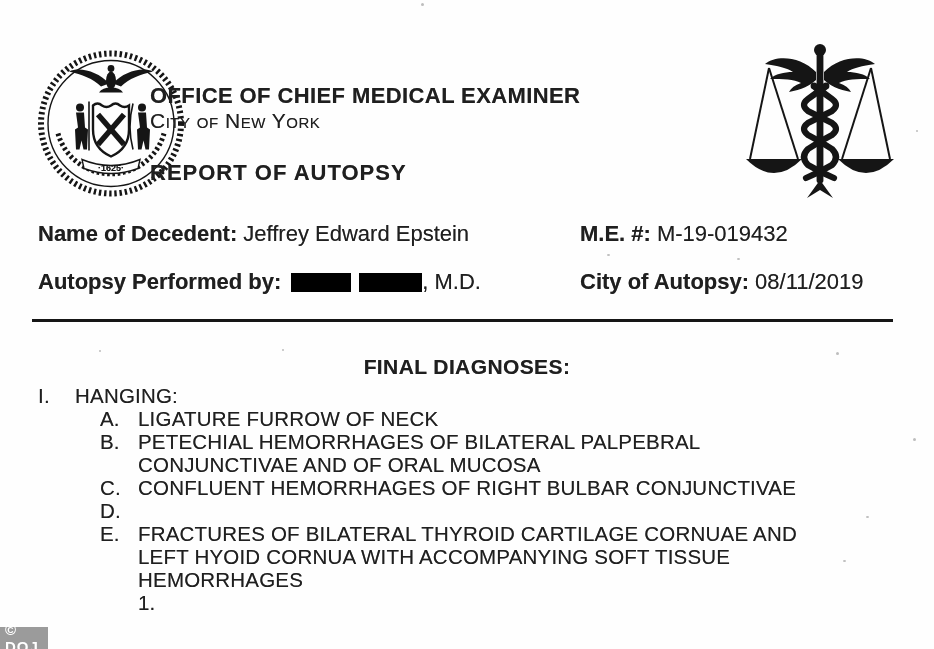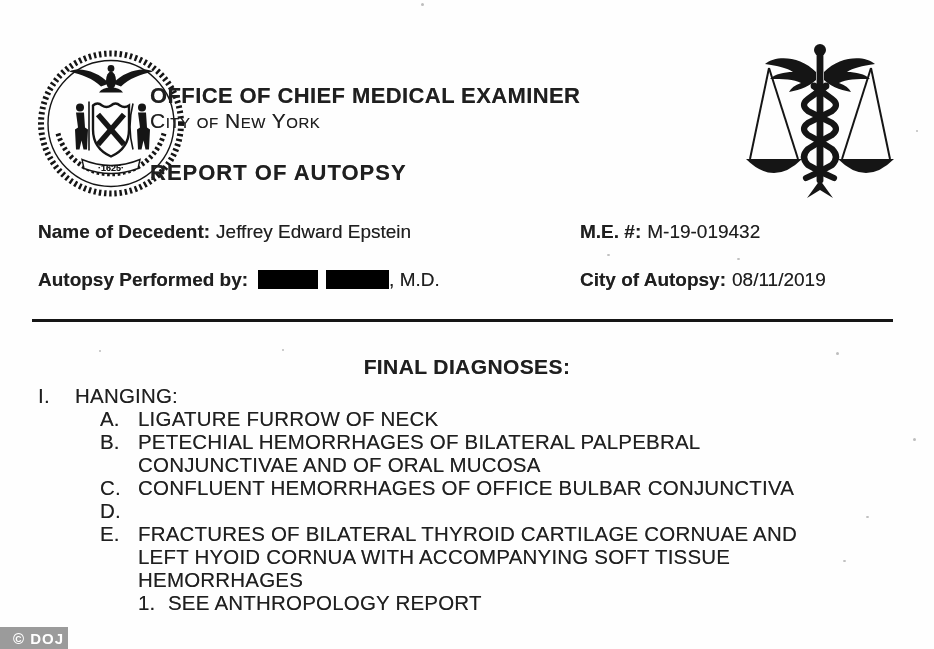--- a/index.html
+++ b/index.html
@@ -7,42 +7,42 @@
     position:relative;width:934px;height:649px;background:#fefefe;overflow:hidden;
     font-family:"Liberation Sans",sans-serif;color:#1f1f1f;
     text-shadow:0 0 .5px rgba(25,25,25,.55);
   }
   .seal{position:absolute;left:36px;top:44px;width:150px;height:158px;}
   .emblem{position:absolute;left:742px;top:40px;width:156px;height:162px;}
   .header-text{position:absolute;left:150px;top:82px;width:600px;text-align:left;}
   .office-line{font-size:22px;font-weight:bold;letter-spacing:.4px;line-height:27px;}
   .city-line{font-size:21px;font-variant:small-caps;letter-spacing:.5px;line-height:24px;}
   .report-line{font-size:22px;font-weight:bold;letter-spacing:1px;margin-top:27px;}
-  .info{position:absolute;left:38px;top:221px;right:30px;font-size:19px;}
+  .info{position:absolute;left:38px;top:221px;right:30px;font-size:22px;}
   .info-row{position:relative;height:24px;margin-bottom:24px;white-space:nowrap;}
   .info-right{position:absolute;left:542px;top:0;}
   .lbl{font-weight:bold;}
   .val{margin-left:6px;}
   .redaction{display:inline-block;height:19px;background:#000;vertical-align:-3px;margin-left:8px;}
   .redaction.first{width:60px;margin-left:10px;}
   .redaction.second{width:63px;}
   .divider{position:absolute;left:32px;top:319px;width:861px;height:3px;background:#161616;}
   .diag-title{position:absolute;left:0;top:355px;width:934px;text-align:center;
     font-size:21px;font-weight:bold;letter-spacing:.4px;}
   .outline{position:absolute;left:38px;top:384px;font-size:20.5px;line-height:23px;letter-spacing:.2px;}
   .sect-row{display:flex;}
   .sect-num{width:37px;}
   .item{display:flex;}
   .item .letter{margin-left:62px;width:38px;flex:none;}
   .item-text{white-space:pre-line;}
   .subitem{display:flex;margin-left:100px;}
   .subitem .sub-num{width:30px;flex:none;}
-  .doj-badge{position:absolute;left:0;top:627px;width:68px;height:22px;background:#9b9b9b;
+  .doj-badge{position:absolute;left:0;top:627px;width:48px;height:22px;background:#9b9b9b;
     color:#fff;font-weight:bold;font-size:15px;display:flex;align-items:center;
-    padding-left:13px;box-sizing:border-box;letter-spacing:1px;text-shadow:none;}
+    padding-left:5px;box-sizing:border-box;letter-spacing:1px;text-shadow:none;}
   .noise i{position:absolute;background:#9a9a9a;border-radius:50%;opacity:.65;display:block;}
   svg .ink{fill:#151515;}
   svg .stroke{stroke:#151515;fill:none;}
 </style>
 </head>
 <body>
 
 <div class="page">
 
   <svg class="seal" viewBox="0 0 150 155" aria-hidden="true">
@@ -128,34 +128,33 @@
       <span class="letter">A.</span>
       <span class="item-text">LIGATURE FURROW OF NECK</span>
     </div>
     <div class="item">
       <span class="letter">B.</span>
       <span class="item-text">PETECHIAL HEMORRHAGES OF BILATERAL PALPEBRAL
 CONJUNCTIVAE AND OF ORAL MUCOSA</span>
     </div>
     <div class="item">
       <span class="letter">C.</span>
-      <span class="item-text">CONFLUENT HEMORRHAGES OF OFFICE BULBAR CONJUNCTIVA</span>
+      <span class="item-text">CONFLUENT HEMORRHAGES OF RIGHT BULBAR CONJUNCTIVAE</span>
     </div>
     <div class="item">
       <span class="letter">D.</span>
     </div>
     <div class="item">
       <span class="letter">E.</span>
       <span class="item-text">FRACTURES OF BILATERAL THYROID CARTILAGE CORNUAE AND
 LEFT HYOID CORNUA WITH ACCOMPANYING SOFT TISSUE
 HEMORRHAGES</span>
     </div>
     <div class="subitem">
       <span class="sub-num">1.</span>
-      <span>SEE ANTHROPOLOGY REPORT</span>
     </div>
   </div>
 
   <div class="doj-badge">© DOJ</div>
 
   <div class="noise" aria-hidden="true">
     <i style="left:421px;top:3px;width:3px;height:3px;"></i>
     <i style="left:607px;top:254px;width:3px;height:2px;"></i>
     <i style="left:737px;top:258px;width:3px;height:2px;"></i>
     <i style="left:836px;top:352px;width:3px;height:3px;"></i>

